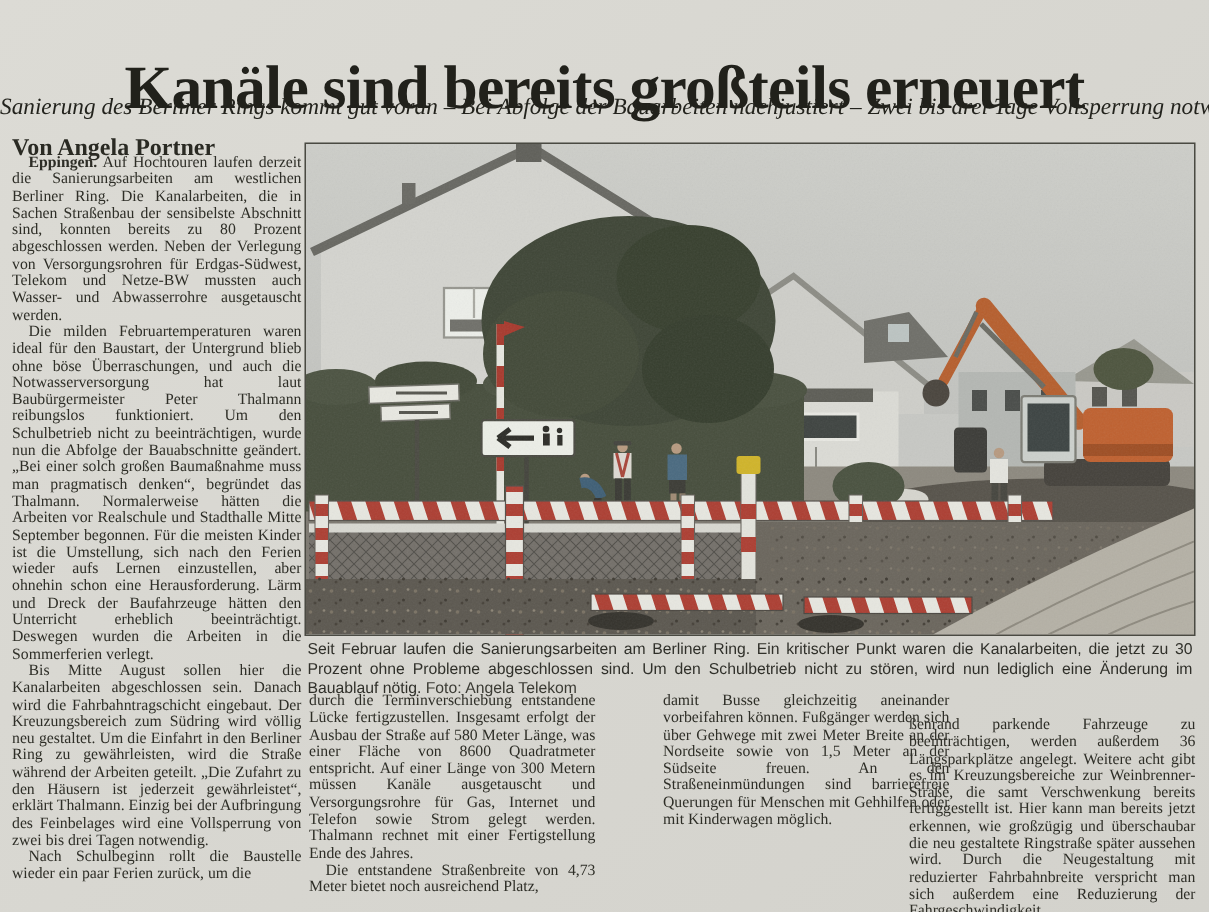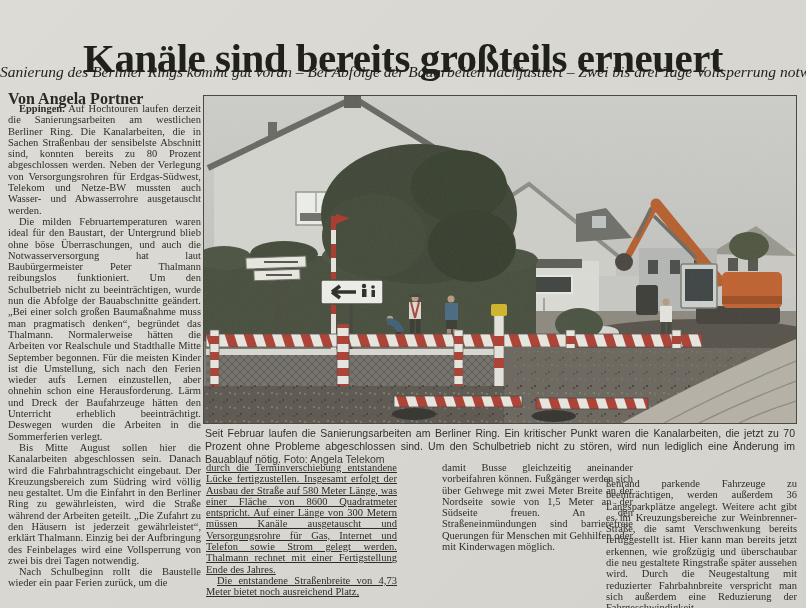--- a/index.html
+++ b/index.html
@@ -22,21 +22,21 @@
     font-size:16px;font-weight:bold;color:#2a2a23;
   }
   .bodycol{
     position:absolute;font-size:10.5px;line-height:11.3px;text-align:justify;
     color:#2e2e27;hyphens:auto;-webkit-hyphens:auto;overflow:hidden;
   }
   .bodycol p{margin:0;text-indent:11px;}
   .bodycol p.noindent{text-indent:0;}
   .lead{font-weight:bold;}
   #col1{top:103px;left:8px;width:193px;height:503px;}
-  #col2{top:462px;left:206px;width:191px;height:145px;text-decoration:underline;}
+  #col2{top:462px;left:206px;width:191px;height:145px;}
   #col3{top:462px;left:406px;width:191px;height:145px;margin-left:36px;}
   #col4{top:462px;left:606px;width:191px;height:145px;margin-top:16px;}
   .photo-frame{
     position:absolute;top:95px;left:203px;width:592px;height:327px;
     border:1px solid #4a4a42;box-sizing:content-box;background:#c7c8c4;
   }
   .photo-frame svg{display:block;}
   .caption{
     position:absolute;top:427px;left:205px;width:590px;
     font-family:"Liberation Sans",sans-serif;font-size:10.5px;line-height:13px;
@@ -265,21 +265,21 @@
         <ellipse cx="350" cy="320" rx="22" ry="6" fill="#35332d"></ellipse>
         <rect x="190" y="300" width="128" height="11" fill="url(#railStripes)" stroke="#4c4842" stroke-width="0.8"></rect>
         <rect x="332" y="302" width="112" height="11" fill="url(#railStripes)" stroke="#4c4842" stroke-width="0.8"></rect>
       </g>
 
       <rect x="0" y="0" width="592" height="327" filter="url(#grain)" opacity="0.5"></rect>
     </svg>
   </div>
 
   <div class="caption">
-    <span>Seit Februar laufen die Sanierungsarbeiten am Berliner Ring. Ein kritischer Punkt waren die Kanalarbeiten, die jetzt zu 70 Prozent ohne Probleme abgeschlossen sind. Um den Schulbetrieb nicht zu stören, wird nun lediglich eine Änderung im Bauablauf nötig.</span>
+    <span>Seit Februar laufen die Sanierungsarbeiten am Berliner Ring. Ein kritischer Punkt waren die Kanalarbeiten, die jetzt zu 30 Prozent ohne Probleme abgeschlossen sind. Um den Schulbetrieb nicht zu stören, wird nun lediglich eine Änderung im Bauablauf nötig.</span>
     <span class="credit">Foto: Angela Telekom</span>
   </div>
 
   <div id="col2" class="bodycol">
     <p class="noindent">durch die Terminverschiebung entstandene Lücke fertigzustellen. Insgesamt erfolgt der Ausbau der Straße auf 580 Meter Länge, was einer Fläche von 8600 Quadratmeter entspricht. Auf einer Länge von 300 Metern müssen Kanäle ausgetauscht und Versorgungsrohre für Gas, Internet und Telefon sowie Strom gelegt werden. Thalmann rechnet mit einer Fertigstellung Ende des Jahres.</p>
     <p>Die entstandene Straßenbreite von 4,73 Meter bietet noch ausreichend Platz,</p>
   </div>
 
   <div id="col3" class="bodycol">
     <p class="noindent">damit Busse gleichzeitig aneinander vorbeifahren können. Fußgänger werden sich über Gehwege mit zwei Meter Breite an der Nordseite sowie von 1,5 Meter an der Südseite freuen. An den Straßeneinmündungen sind barrierefreie Querungen für Menschen mit Gehhilfen oder mit Kinderwagen möglich.</p>

